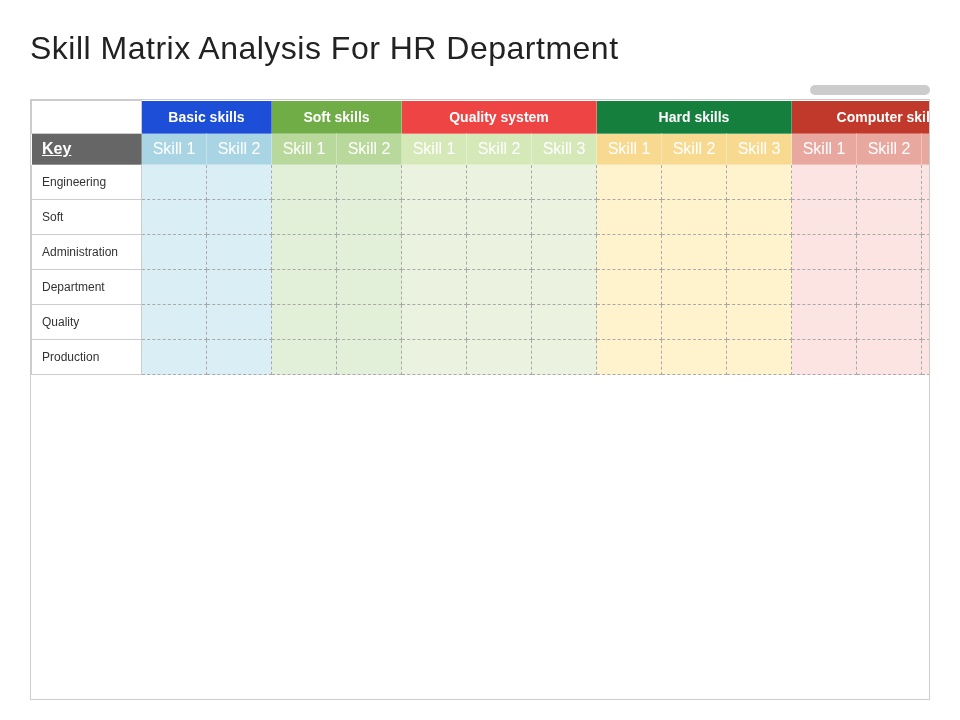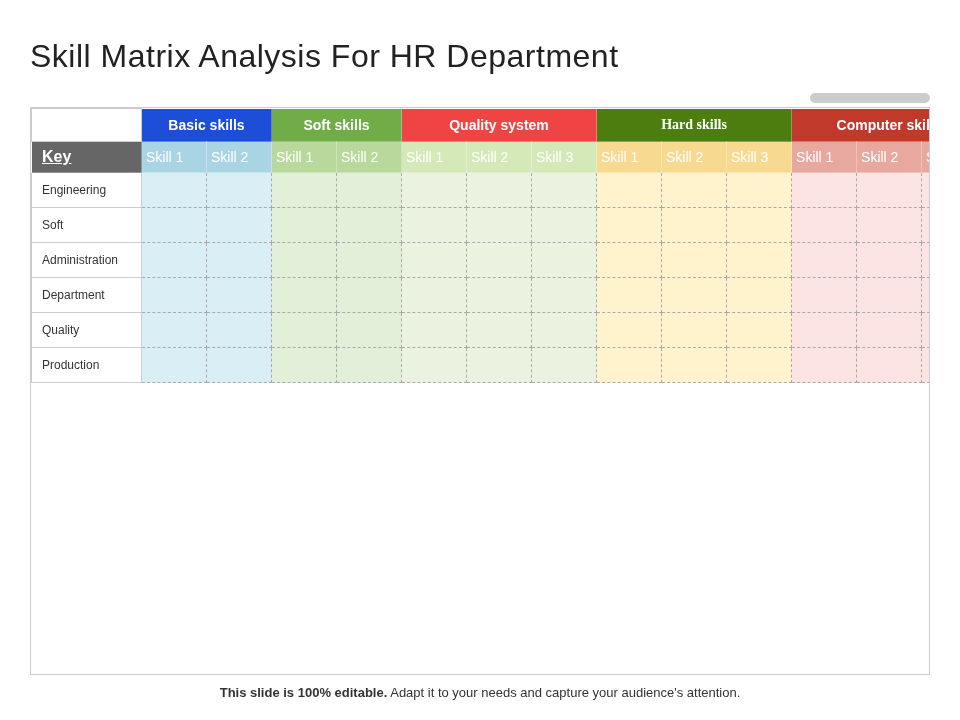--- a/index.html
+++ b/index.html
@@ -8,21 +8,21 @@
       width: 960px;
       height: 720px;
       background: #ffffff;
       font-family: Arial, sans-serif;
       overflow: hidden;
     }
 
     .page-wrapper {
       width: 960px;
       height: 720px;
-      padding: 38px 30px 20px 30px;
+      padding: 30px 30px 20px 30px;
       display: flex;
       flex-direction: column;
     }
 
     .page-title {
       font-size: 32px;
       font-weight: 400;
       color: #222222;
       margin-bottom: 18px;
       letter-spacing: 0.5px;
@@ -75,32 +75,32 @@
     .th-soft {
       background: #70ad47;
       margin-left: 48px;
     }
 
     .th-quality {
       background: #ef4444;
     }
 
     .th-hard {
-      background: #4d7c0f;
-      font-family: Liberation Serif, serif;
+      background: #15803d;
     }
 
     .th-computer {
       background: #c0392b;
     }
 
     
     .header-row-2 td {
       padding: 6px 4px;
-      font-size: 14px;
+      text-align: center;
+      font-size: 16px;
       font-weight: 400;
       color: #ffffff;
       border: 1px solid rgba(255,255,255,0.3);
     }
 
     .key-cell {
       background: #666666;
       color: #ffffff !important;
       font-size: 16px !important;
       font-weight: 600 !important;
@@ -339,16 +339,13 @@
           <td class="cell-hard"></td>
           <td class="cell-computer"></td>
           <td class="cell-computer"></td>
           <td class="cell-computer"></td>
         </tr>
 
       </tbody>
     </table>
   </div>
 
-  <div class="footer-text">
-    <strong>This slide is 100% editable.</strong><span> Adapt it to your needs and capture your audience's attention.</span>
-  </div>
 </div>
 
 </body></html>

